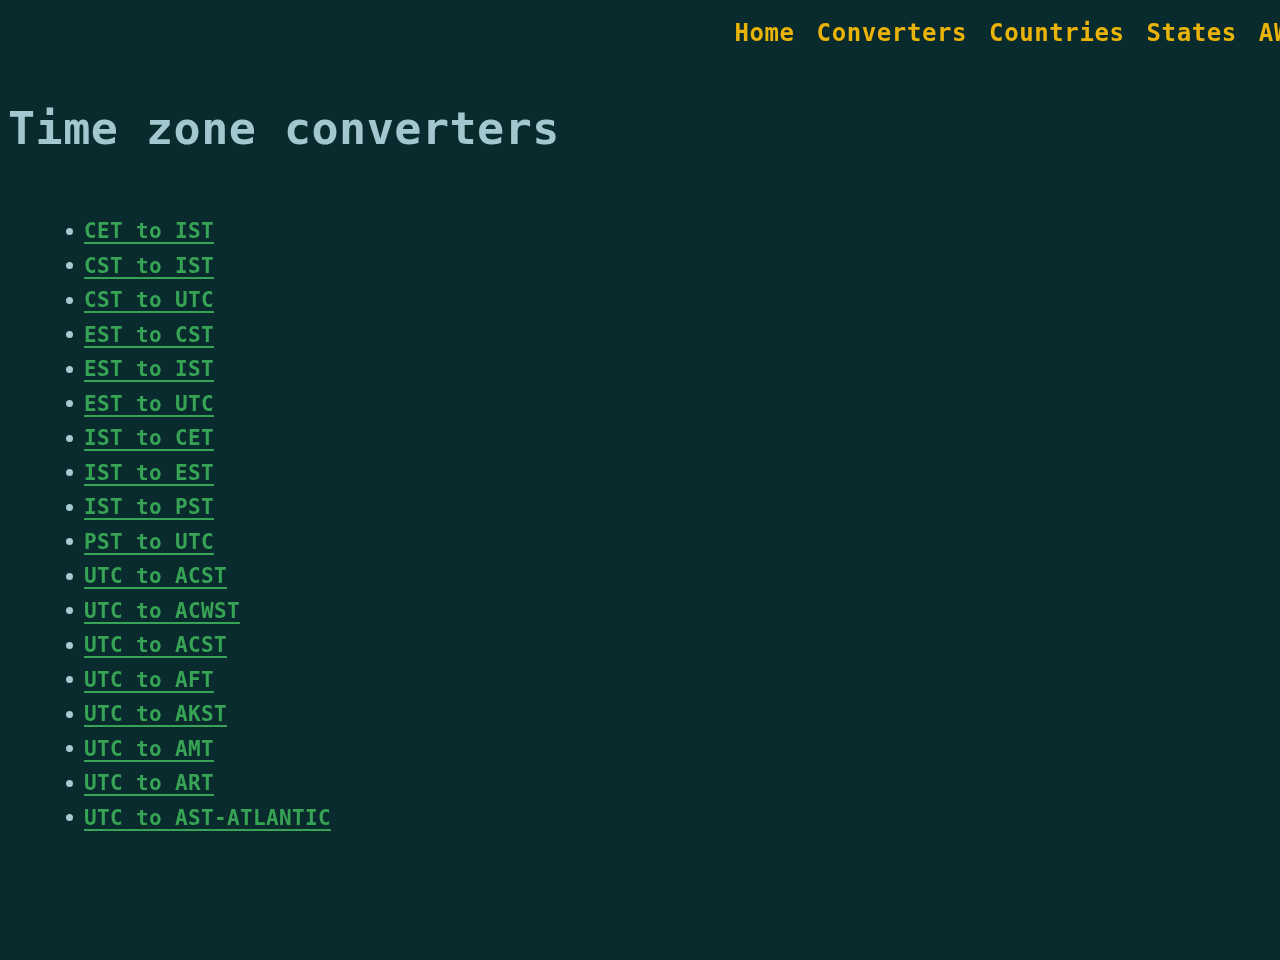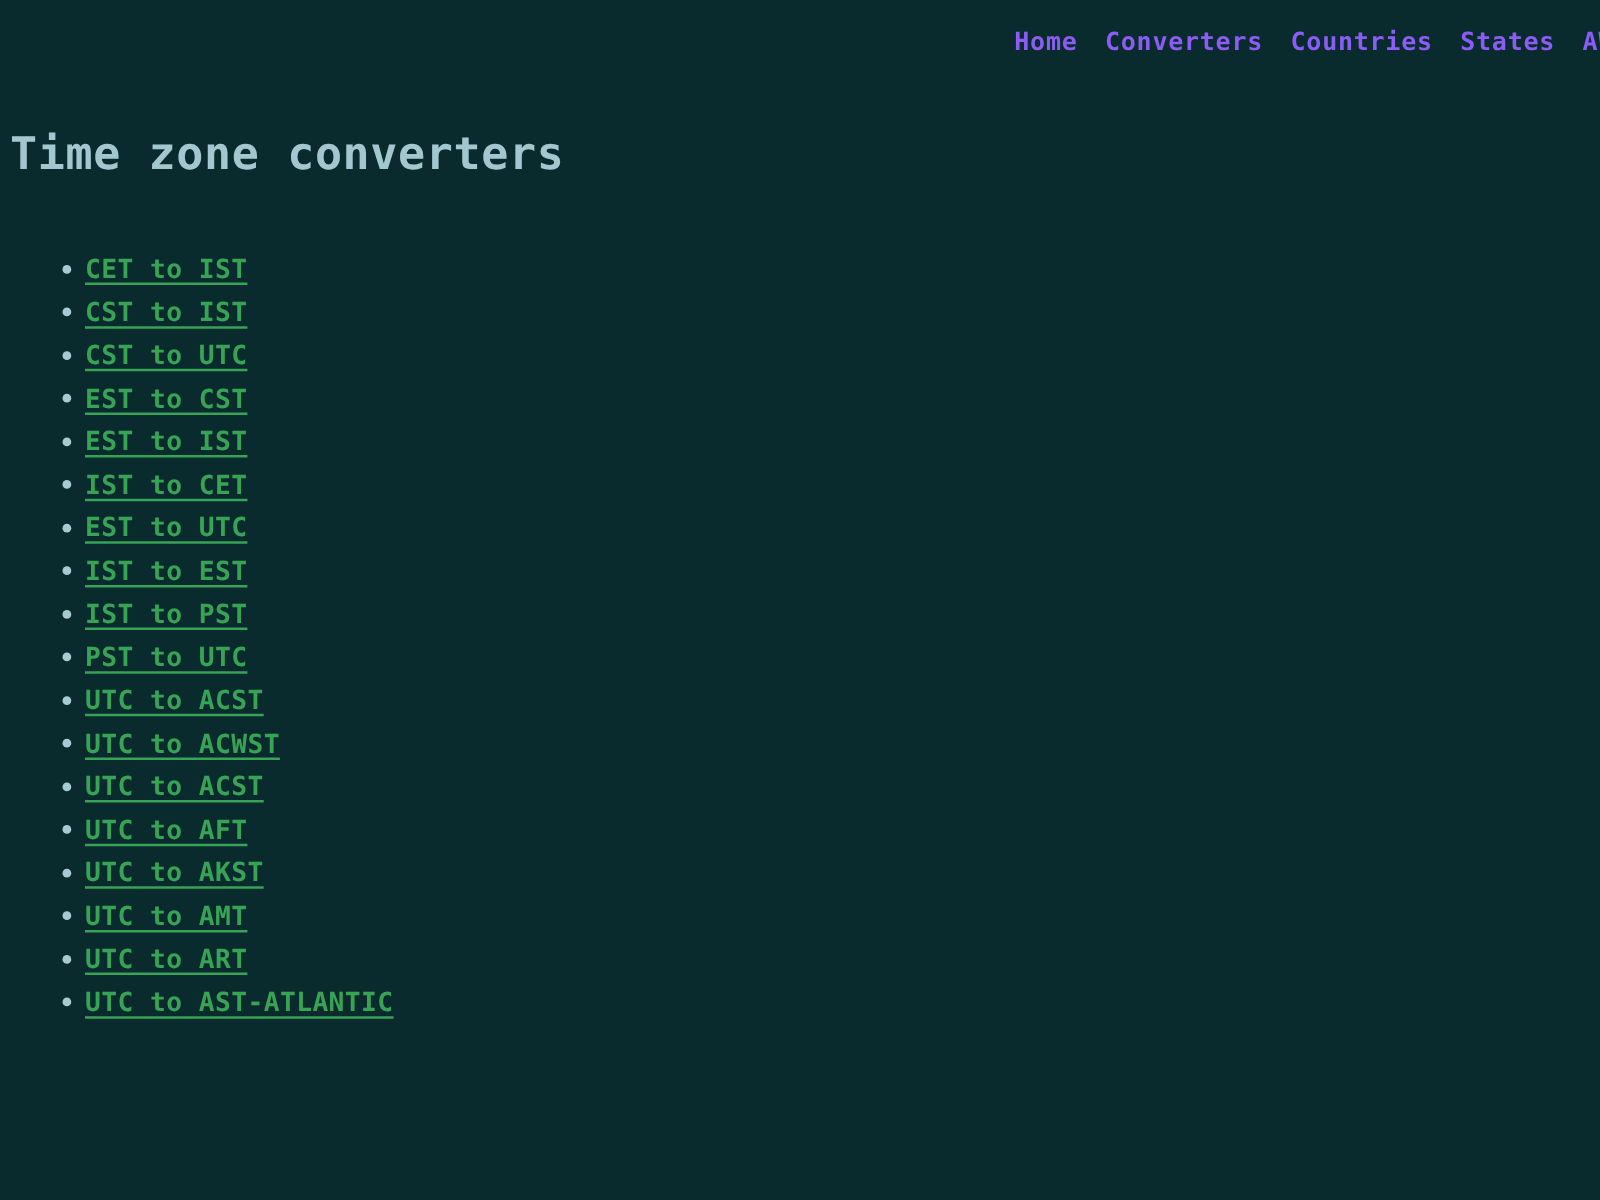--- a/index.html
+++ b/index.html
@@ -38,49 +38,49 @@
     display: flex;
     align-items: center;
     gap: 22px;
     list-style: none;
     margin: 0;
     padding: 0;
     transform: translateX(24px);
   }
   .nav-item a,
   .nav-item {
-    color: #8b5cf6;
-    font-size: 20px;
+    color: #eab308;
+    font-size: 24px;
     font-weight: bold;
     letter-spacing: 0.6px;
     text-decoration: none;
     font-family: "DejaVu Sans Mono", "Liberation Mono", monospace;
     line-height: 1;
     display: inline-block;
   }
   
   .page-title {
     position: absolute;
     top: 103px;
     left: 8px;
     margin: 0;
     color: #a2c7ce;
-    font-size: 36px;
+    font-size: 45px;
     font-weight: bold;
     line-height: 1.15;
     letter-spacing: 0.5px;
     font-family: "DejaVu Sans Mono", "Liberation Mono", monospace;
     white-space: nowrap;
   }
   
   .converter-list {
     position: absolute;
     top: 198px;
     left: 0;
-    margin: 0;
+    margin: 16px;
     padding-left: 68px;
     list-style: none;
   }
   .converter-item {
     position: relative;
     height: 34.5px;
     line-height: 34.5px;
     white-space: nowrap;
   }
   .converter-item .bullet {
@@ -121,22 +121,22 @@
   </nav>
 
   <h1 class="page-title">Time zone converters</h1>
 
   <ul class="converter-list">
       <li class="converter-item"><span class="bullet"></span><a>CET to IST</a></li>
       <li class="converter-item"><span class="bullet"></span><a>CST to IST</a></li>
       <li class="converter-item"><span class="bullet"></span><a>CST to UTC</a></li>
       <li class="converter-item"><span class="bullet"></span><a>EST to CST</a></li>
       <li class="converter-item"><span class="bullet"></span><a>EST to IST</a></li>
+      <li class="converter-item"><span class="bullet"></span><a>EST to UTC</a></li>
       <li class="converter-item"><span class="bullet"></span><a>IST to CET</a></li>
-      <li class="converter-item"><span class="bullet"></span><a>EST to UTC</a></li>
       <li class="converter-item"><span class="bullet"></span><a>IST to EST</a></li>
       <li class="converter-item"><span class="bullet"></span><a>IST to PST</a></li>
       <li class="converter-item"><span class="bullet"></span><a>PST to UTC</a></li>
       <li class="converter-item"><span class="bullet"></span><a>UTC to ACST</a></li>
       <li class="converter-item"><span class="bullet"></span><a>UTC to ACWST</a></li>
       <li class="converter-item"><span class="bullet"></span><a>UTC to ACST</a></li>
       <li class="converter-item"><span class="bullet"></span><a>UTC to AFT</a></li>
       <li class="converter-item"><span class="bullet"></span><a>UTC to AKST</a></li>
       <li class="converter-item"><span class="bullet"></span><a>UTC to AMT</a></li>
       <li class="converter-item"><span class="bullet"></span><a>UTC to ART</a></li>

